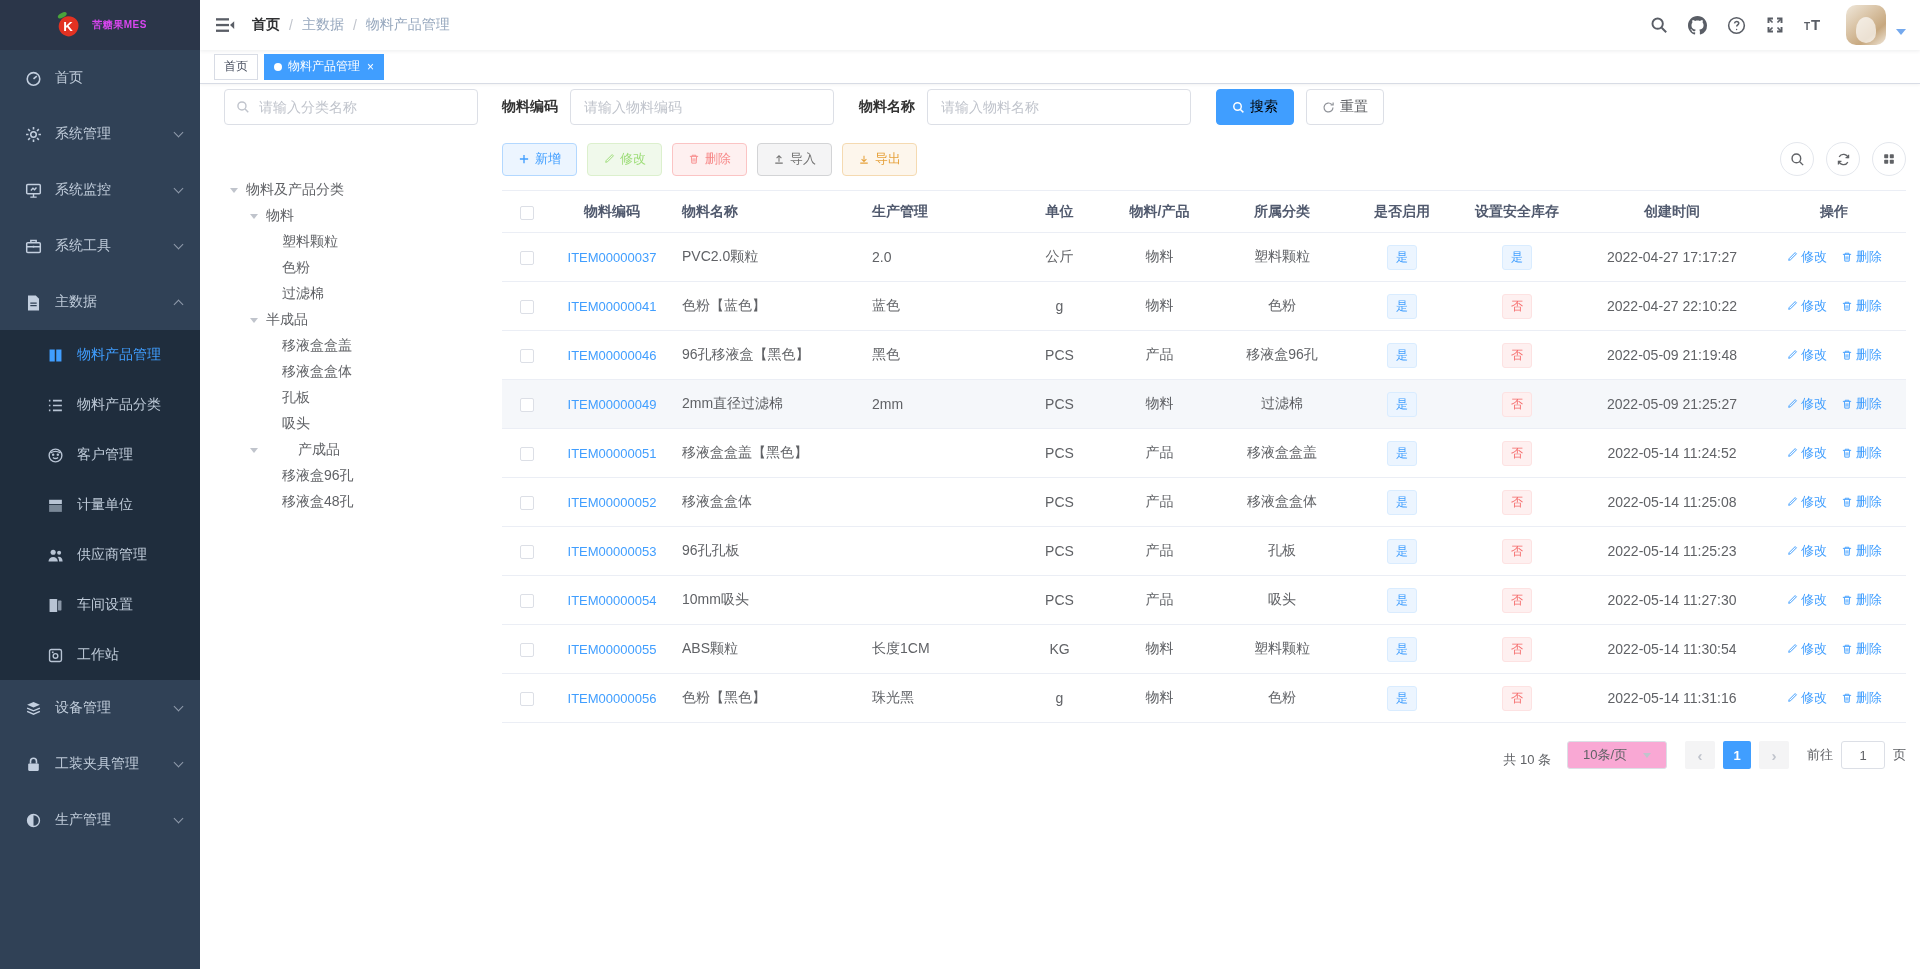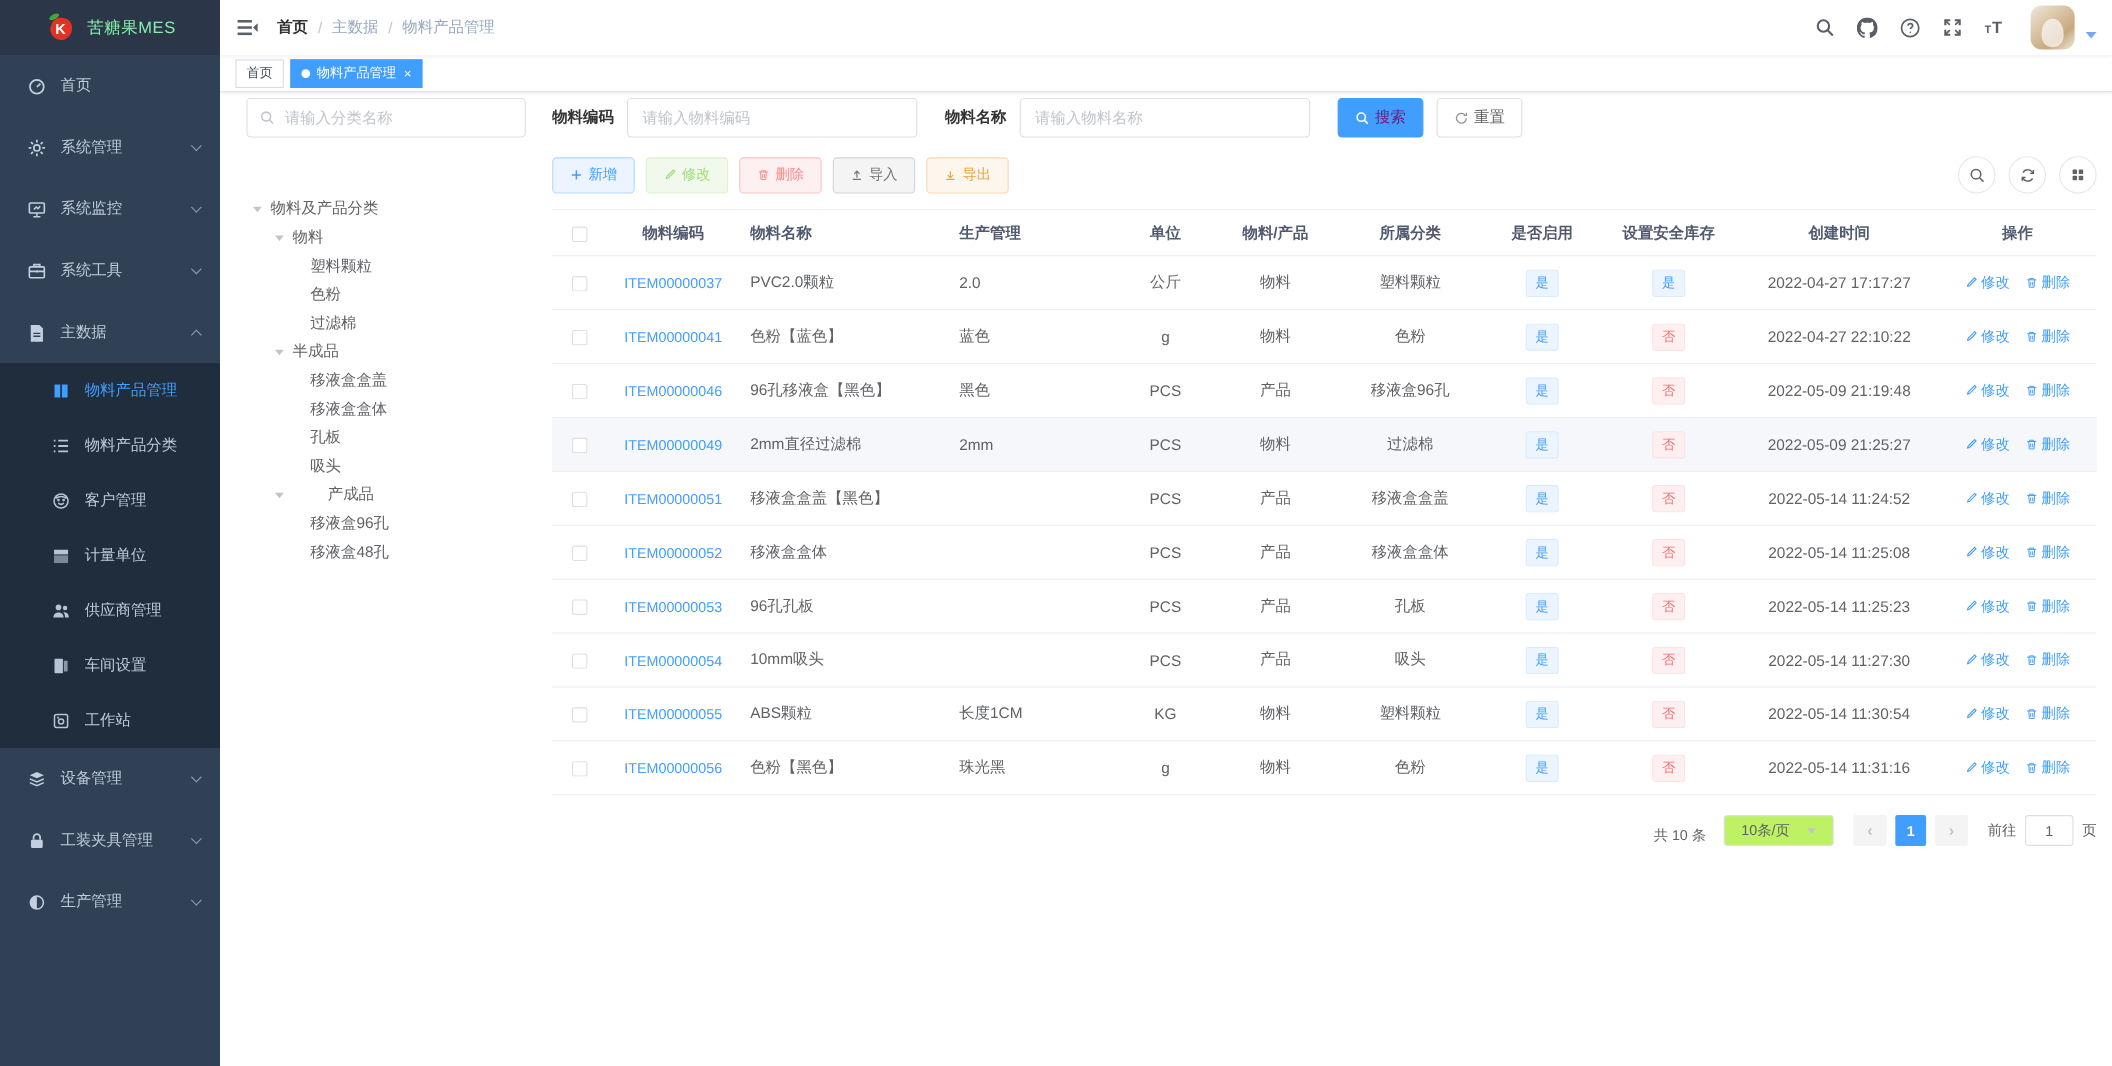--- a/index.html
+++ b/index.html
@@ -4,21 +4,21 @@
 <style>
   * { box-sizing: border-box; }
   html,body { margin:0; padding:0; }
   body {
     width:1920px; height:969px; overflow:hidden; background:#fff;
     font-family:"Liberation Sans","DejaVu Sans",sans-serif; font-size:14px; color:#606266;
   }
   
   .sidebar { position:fixed; left:0; top:0; width:200px; height:100%; background:#304156; z-index:20; }
   .logo { height:50px; display:flex; align-items:center; justify-content:center; gap:9px; background:#2b3649; }
-  .logo-text { color:#86efac; font-weight:normal; font-size:15px; letter-spacing:.5px; }
+  .logo-text { color:#d946ef; font-weight:bold; font-size:10px; letter-spacing:.5px; }
   .menu { }
   .menu-item { height:56px; display:flex; align-items:center; padding:0 18px 0 24px; color:#bfcbd9; cursor:pointer; }
   .menu-item .mi-icon { width:18px; height:18px; margin-right:13px; display:flex; align-items:center; justify-content:center; color:#c3cfdf; }
   .menu-item .mi-icon svg { width:17px; height:17px; }
   .menu-item .mi-label { flex:1; font-size:14px; }
   .chev { width:7px; height:7px; border-right:1.5px solid #8f9bab; border-bottom:1.5px solid #8f9bab; transform:rotate(45deg); margin-top:-4px; }
   .chev.up { transform:rotate(-135deg); margin-top:4px; }
   .submenu-block { background:#1f2d3d; }
   .menu-item.sub { height:50px; padding-left:46px; background:#1f2d3d; }
   .menu-item.sub .mi-icon { color:#b8c4d4; }
@@ -52,21 +52,21 @@
   input.txt { border:none; outline:none; font-size:14px; color:#606266; width:100%; background:transparent; font-family:inherit; }
   input.txt::placeholder { color:#c0c4cc; }
   .tree { margin-top:52px; font-size:14px; color:#606266; }
   .tree-node { height:26px; display:flex; align-items:center; cursor:pointer; }
   .tn-caret { width:0; height:0; border-top:5px solid #c0c4cc; border-left:4.5px solid transparent; border-right:4.5px solid transparent; margin-right:8px; flex-shrink:0; }
   
   .filter-row { display:flex; align-items:center; }
   .filter-label { font-weight:700; color:#333; margin-right:12px; white-space:nowrap; }
   .filter-input { width:264px; margin-right:25px; }
   .btn { height:36px; border-radius:4px; border:1px solid #dcdfe6; background:#fff; color:#606266; font-size:14px; padding:0 15px; display:inline-flex; align-items:center; gap:5px; cursor:pointer; font-family:inherit; }
-  .btn-primary { background:#409eff; border-color:#409eff; color:#701a75;align-items:center; }
+  .btn-primary { background:#409eff; border-color:#409eff; color:#000000;align-items:center; }
   .btn + .btn { margin-left:12px; }
   
   .toolbar { margin-top:17px; display:flex; align-items:center; }
   .tb-btn { height:33px; border-radius:4px; font-size:13px; padding:0 15px; margin-right:10px; display:inline-flex; align-items:center; gap:5px; cursor:pointer; border:1px solid; font-family:inherit; }
   .tb-add    { color:#409eff; background:#ecf5ff; border-color:#b3d8ff; }
   .tb-edit   { color:#9ddd78; background:#f0f9eb; border-color:#dcf0cd; }
   .tb-del    { color:#f78989; background:#fef0f0; border-color:#fbc4c4; }
   .tb-import { color:#737373; background:#f4f4f5; border-color:#d3d4d6; }
   .tb-export { color:#e6a23c; background:#fdf6ec; border-color:#f5dab1; }
   .tool-right { margin-left:auto; display:flex; gap:12px; }
@@ -81,21 +81,21 @@
   .td.left, .th.left { text-align:left; padding-left:10px; }
   .code-link { color:#409eff; text-decoration:none; font-size:13px; cursor:pointer; }
   .cb { width:14px; height:14px; border:1px solid #dcdfe6; border-radius:2px; background:#fff; display:inline-block; vertical-align:middle; cursor:pointer; }
   .tag { display:inline-block; min-width:30px; height:25px; line-height:23px; padding:0 7px; border-radius:3px; font-size:12px; border:1px solid; }
   .tag-yes { color:#409eff; background:#ecf5ff; border-color:#d9ecff; }
   .tag-no  { color:#f56c6c; background:#fef0f0; border-color:#fde2e2; }
   .op-link { color:#409eff; font-size:13px; display:inline-flex; align-items:center; gap:3px; margin:0 7px; cursor:pointer; }
   
   .pager { display:flex; align-items:flex-end; justify-content:flex-end; margin-top:18px; font-size:13px; color:#606266; }
   .pager-total { margin-right:16px; }
-  .page-select { width:100px; height:28px; border:1px solid #dcdfe6; border-radius:3px; display:flex; align-items:center; justify-content:center; gap:16px; margin-right:14px; cursor:pointer; background:#bef264; }
+  .page-select { width:100px; height:28px; border:1px solid #dcdfe6; border-radius:3px; display:flex; align-items:center; justify-content:center; gap:16px; margin-right:14px; cursor:pointer; background:#f9a8d4; }
   .sel-caret { width:0; height:0; border-left:4.5px solid transparent; border-right:4.5px solid transparent; border-top:5px solid #c0c4cc; }
   .pg-btn { width:30px; height:28px; border-radius:2px; background:#f4f4f5; color:#c0c4cc; display:flex; align-items:center; justify-content:center; margin:0 4px; font-size:15px; cursor:pointer; font-weight:700; }
   .pg-num { width:28px; height:28px; border-radius:2px; background:#409eff; color:#fff; font-weight:700; display:flex; align-items:center; justify-content:center; margin:0 4px; cursor:pointer; }
   .goto { display:flex; align-items:center; gap:8px; margin-left:14px; }
   .goto-input { width:44px; height:28px; border:1px solid #dcdfe6; border-radius:3px; text-align:center; font-size:13px; color:#606266; outline:none; font-family:inherit; }
 </style>
 </head>
 <body>
 
 <div class="sidebar">

